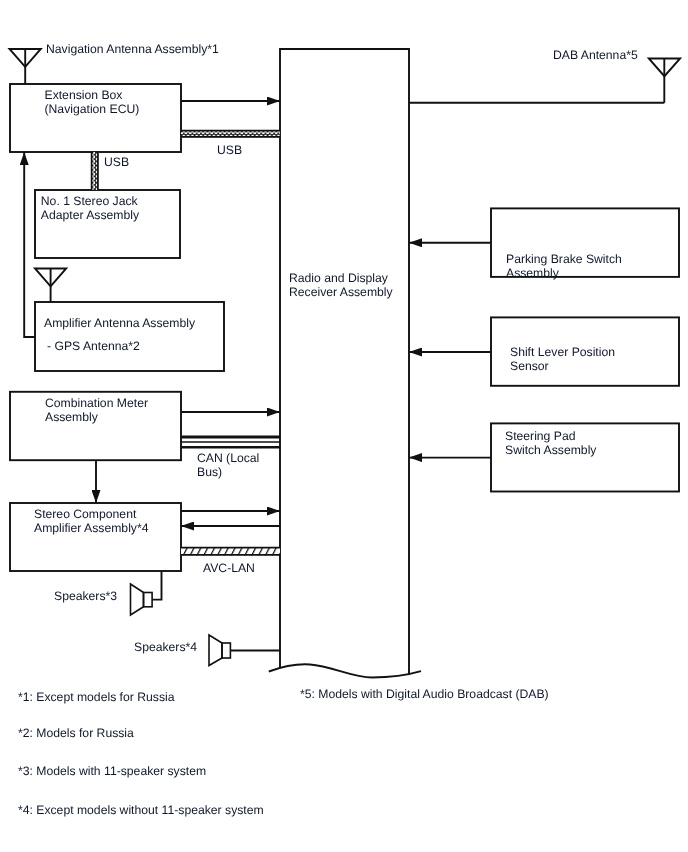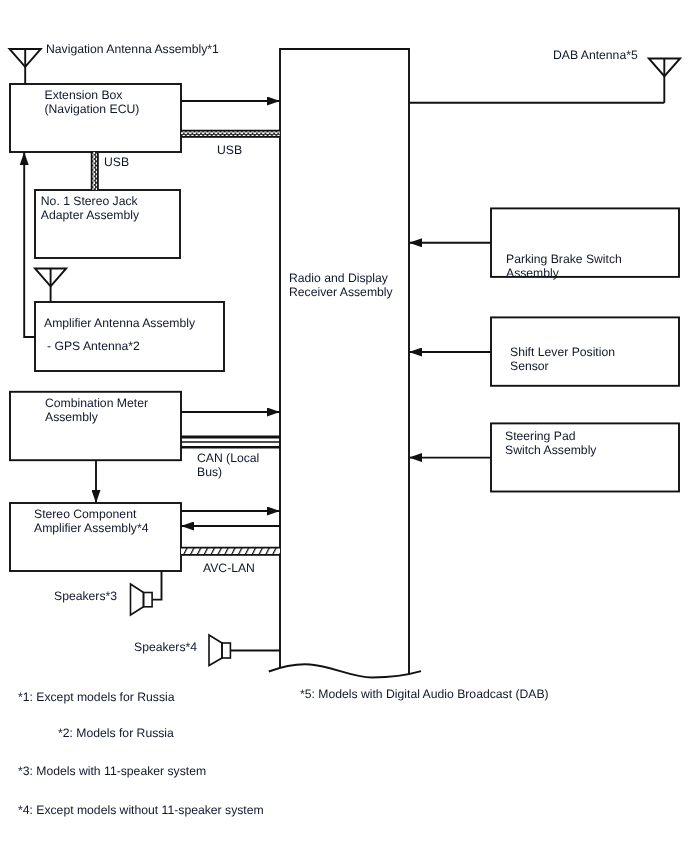--- a/index.html
+++ b/index.html
@@ -130,16 +130,16 @@
 Switch Assembly</div>
 <div class="lbl" style="left:54px;top:589px;">Speakers*3</div>
 <div class="lbl" style="left:134px;top:640px;text-align:right;">Speakers*4</div>
 <div class="lbl" style="left:104px;top:155px;">USB</div>
 <div class="lbl" style="left:217px;top:143px;">USB</div>
 <div class="lbl" style="left:197px;top:451px;">CAN (Local
 Bus)</div>
 <div class="lbl" style="left:203px;top:561px;">AVC-LAN</div>
 
 <div class="lbl" style="left:18px;top:690px;">*1: Except models for Russia</div>
-<div class="lbl" style="left:18px;top:726px;margin-left:40px;">*2: Models for Russia</div>
+<div class="lbl" style="left:18px;top:726px;">*2: Models for Russia</div>
 <div class="lbl" style="left:18px;top:764px;">*3: Models with 11-speaker system</div>
 <div class="lbl" style="left:18px;top:803px;">*4: Except models without 11-speaker system</div>
 <div class="lbl" style="left:300px;top:687px;">*5: Models with Digital Audio Broadcast (DAB)</div>
 
 </body></html>

